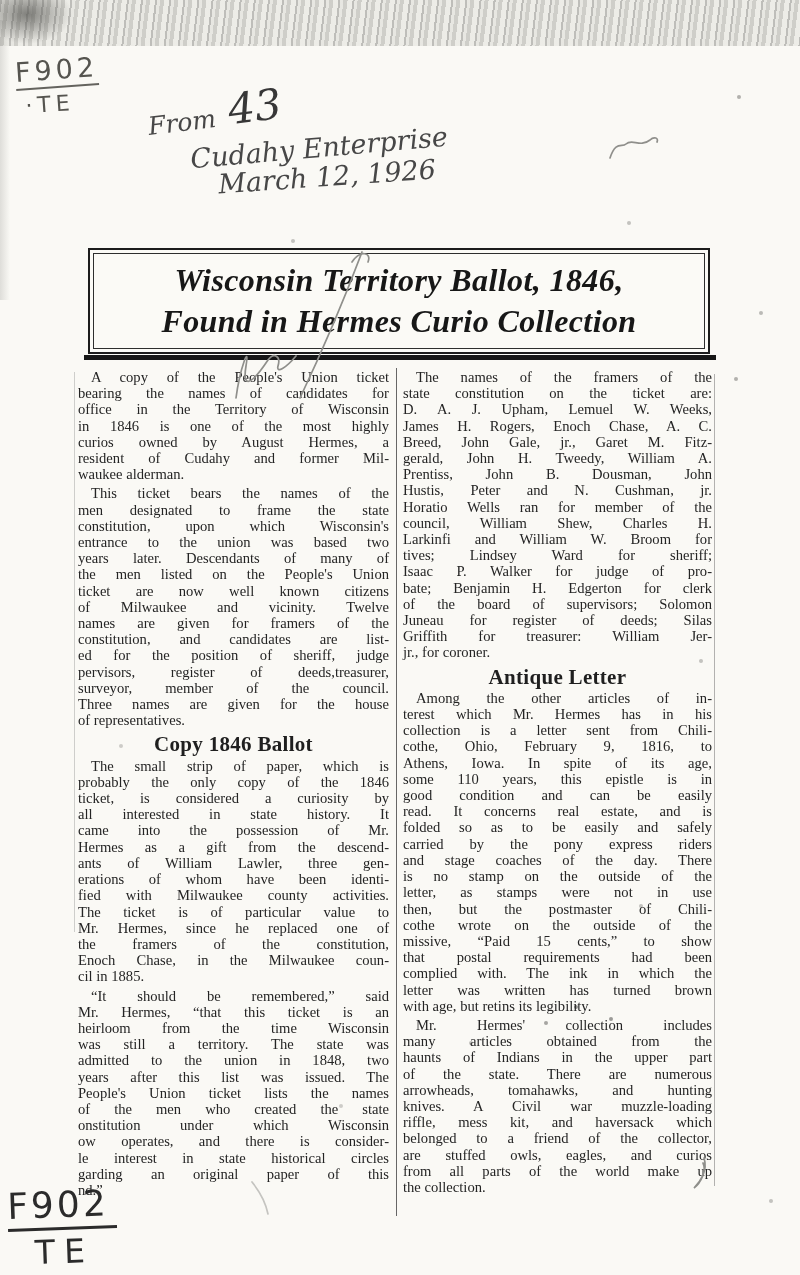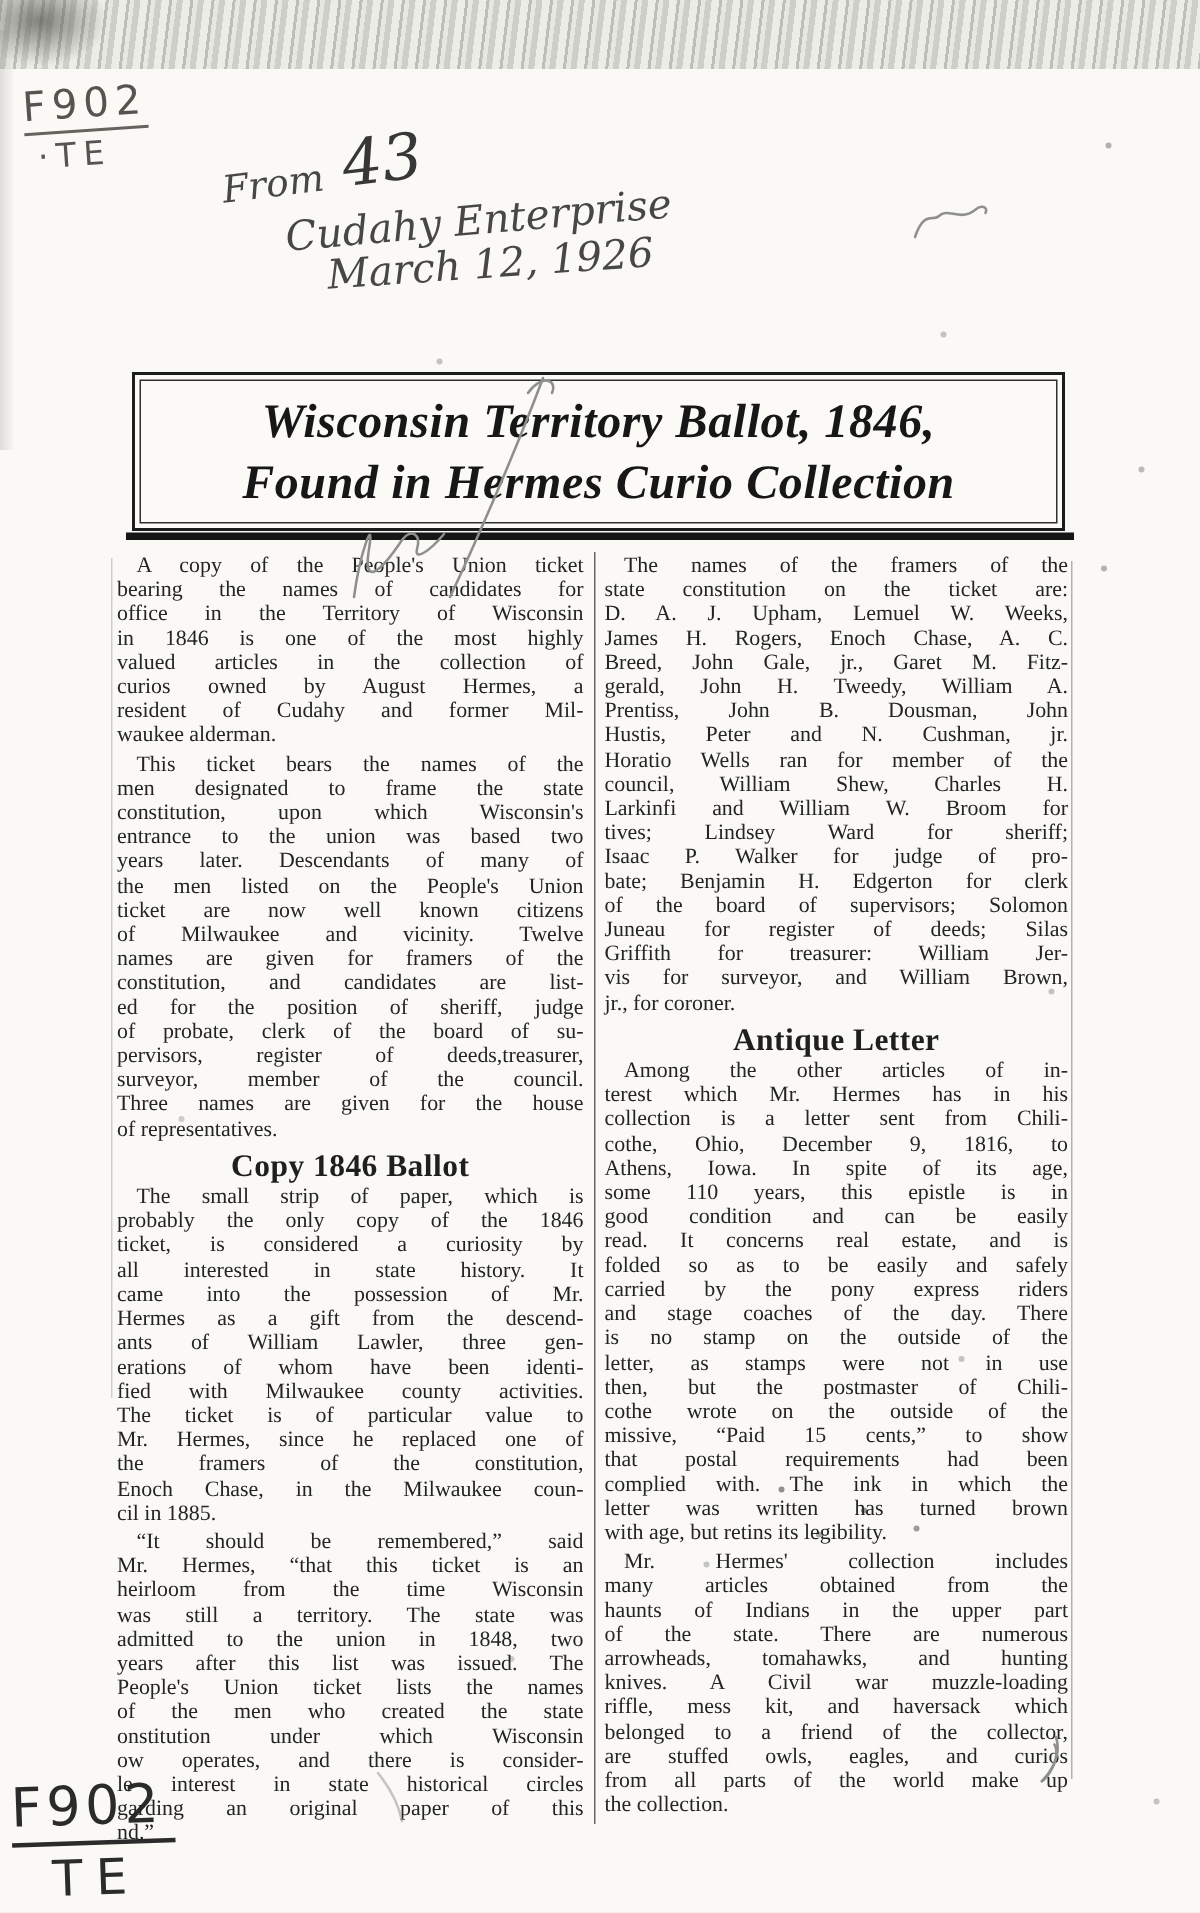--- a/index.html
+++ b/index.html
@@ -87,38 +87,36 @@
     </div>
   </div>
   <div class="rule-heavy"></div>
 
   <div class="col col-left" id="col-left">
       <div class="para">
         <div class="jline firstline">A copy of the People's Union ticket</div>
         <div class="jline">bearing the names of candidates for</div>
         <div class="jline">office in the Territory of Wisconsin</div>
         <div class="jline">in 1846 is one of the most highly</div>
-        <div class="jline">valued articles in the collection of</div>
         <div class="jline">curios owned by August Hermes, a</div>
         <div class="jline">resident of Cudahy and former Mil-</div>
         <div class="jline lastline">waukee alderman.</div>
       </div>
       <div class="para">
         <div class="jline firstline">This ticket bears the names of the</div>
         <div class="jline">men designated to frame the state</div>
         <div class="jline">constitution, upon which Wisconsin's</div>
         <div class="jline">entrance to the union was based two</div>
         <div class="jline">years later. Descendants of many of</div>
         <div class="jline">the men listed on the People's Union</div>
         <div class="jline">ticket are now well known citizens</div>
         <div class="jline">of Milwaukee and vicinity. Twelve</div>
         <div class="jline">names are given for framers of the</div>
         <div class="jline">constitution, and candidates are list-</div>
         <div class="jline">ed for the position of sheriff, judge</div>
-        <div class="jline">of probate, clerk of the board of su-</div>
         <div class="jline">pervisors, register of deeds,treasurer,</div>
         <div class="jline">surveyor, member of the council.</div>
         <div class="jline">Three names are given for the house</div>
         <div class="jline lastline">of representatives.</div>
       </div>
       <div class="subhead">Copy 1846 Ballot</div>
       <div class="para">
         <div class="jline firstline">The small strip of paper, which is</div>
         <div class="jline">probably the only copy of the 1846</div>
         <div class="jline">ticket, is considered a curiosity by</div>
@@ -162,29 +160,28 @@
         <div class="jline">Hustis, Peter and N. Cushman, jr.</div>
         <div class="jline">Horatio Wells ran for member of the</div>
         <div class="jline">council, William Shew, Charles H.</div>
         <div class="jline">Larkinfi and William W. Broom for</div>
         <div class="jline">tives; Lindsey Ward for sheriff;</div>
         <div class="jline">Isaac P. Walker for judge of pro-</div>
         <div class="jline">bate; Benjamin H. Edgerton for clerk</div>
         <div class="jline">of the board of supervisors; Solomon</div>
         <div class="jline">Juneau for register of deeds; Silas</div>
         <div class="jline">Griffith for treasurer: William Jer-</div>
-        <div class="jline">vis for surveyor, and William Brown,</div>
         <div class="jline lastline">jr., for coroner.</div>
       </div>
       <div class="subhead">Antique Letter</div>
       <div class="para">
         <div class="jline firstline">Among the other articles of in-</div>
         <div class="jline">terest which Mr. Hermes has in his</div>
         <div class="jline">collection is a letter sent from Chili-</div>
-        <div class="jline">cothe, Ohio, December 9, 1816, to</div>
+        <div class="jline">cothe, Ohio, February 9, 1816, to</div>
         <div class="jline">Athens, Iowa. In spite of its age,</div>
         <div class="jline">some 110 years, this epistle is in</div>
         <div class="jline">good condition and can be easily</div>
         <div class="jline">read. It concerns real estate, and is</div>
         <div class="jline">folded so as to be easily and safely</div>
         <div class="jline">carried by the pony express riders</div>
         <div class="jline">and stage coaches of the day. There</div>
         <div class="jline">is no stamp on the outside of the</div>
         <div class="jline">letter, as stamps were not in use</div>
         <div class="jline">then, but the postmaster of Chili-</div>

